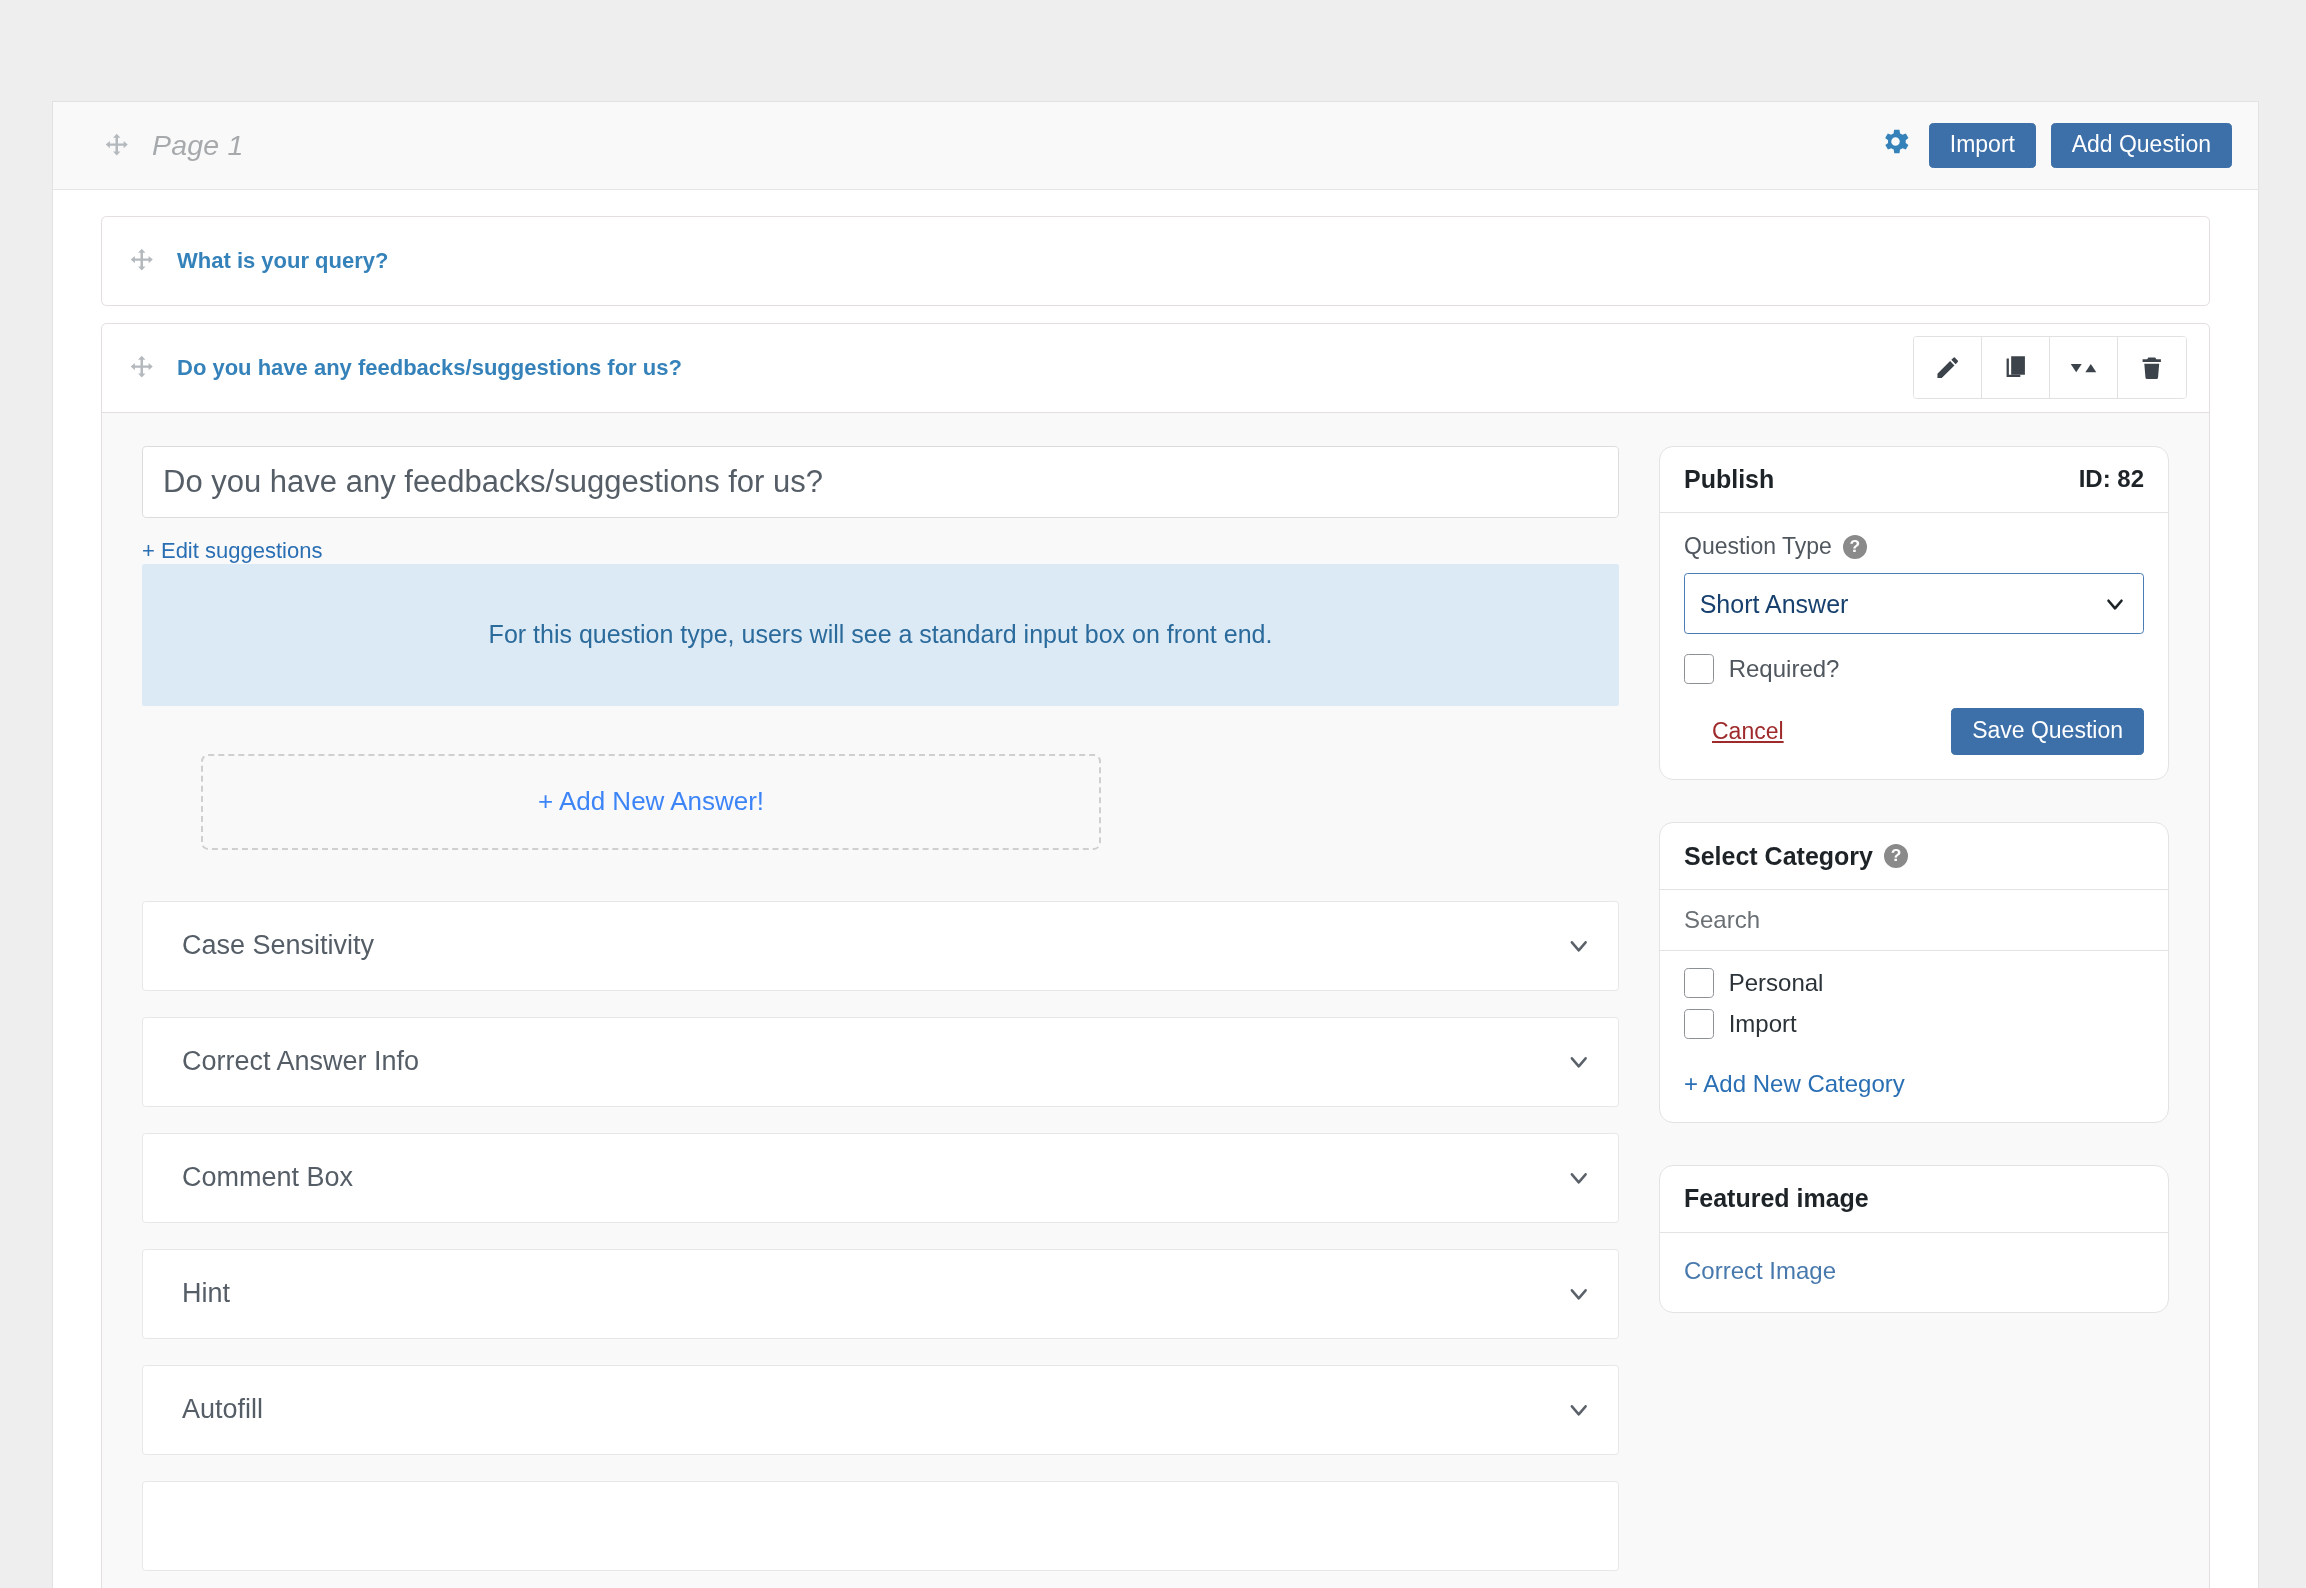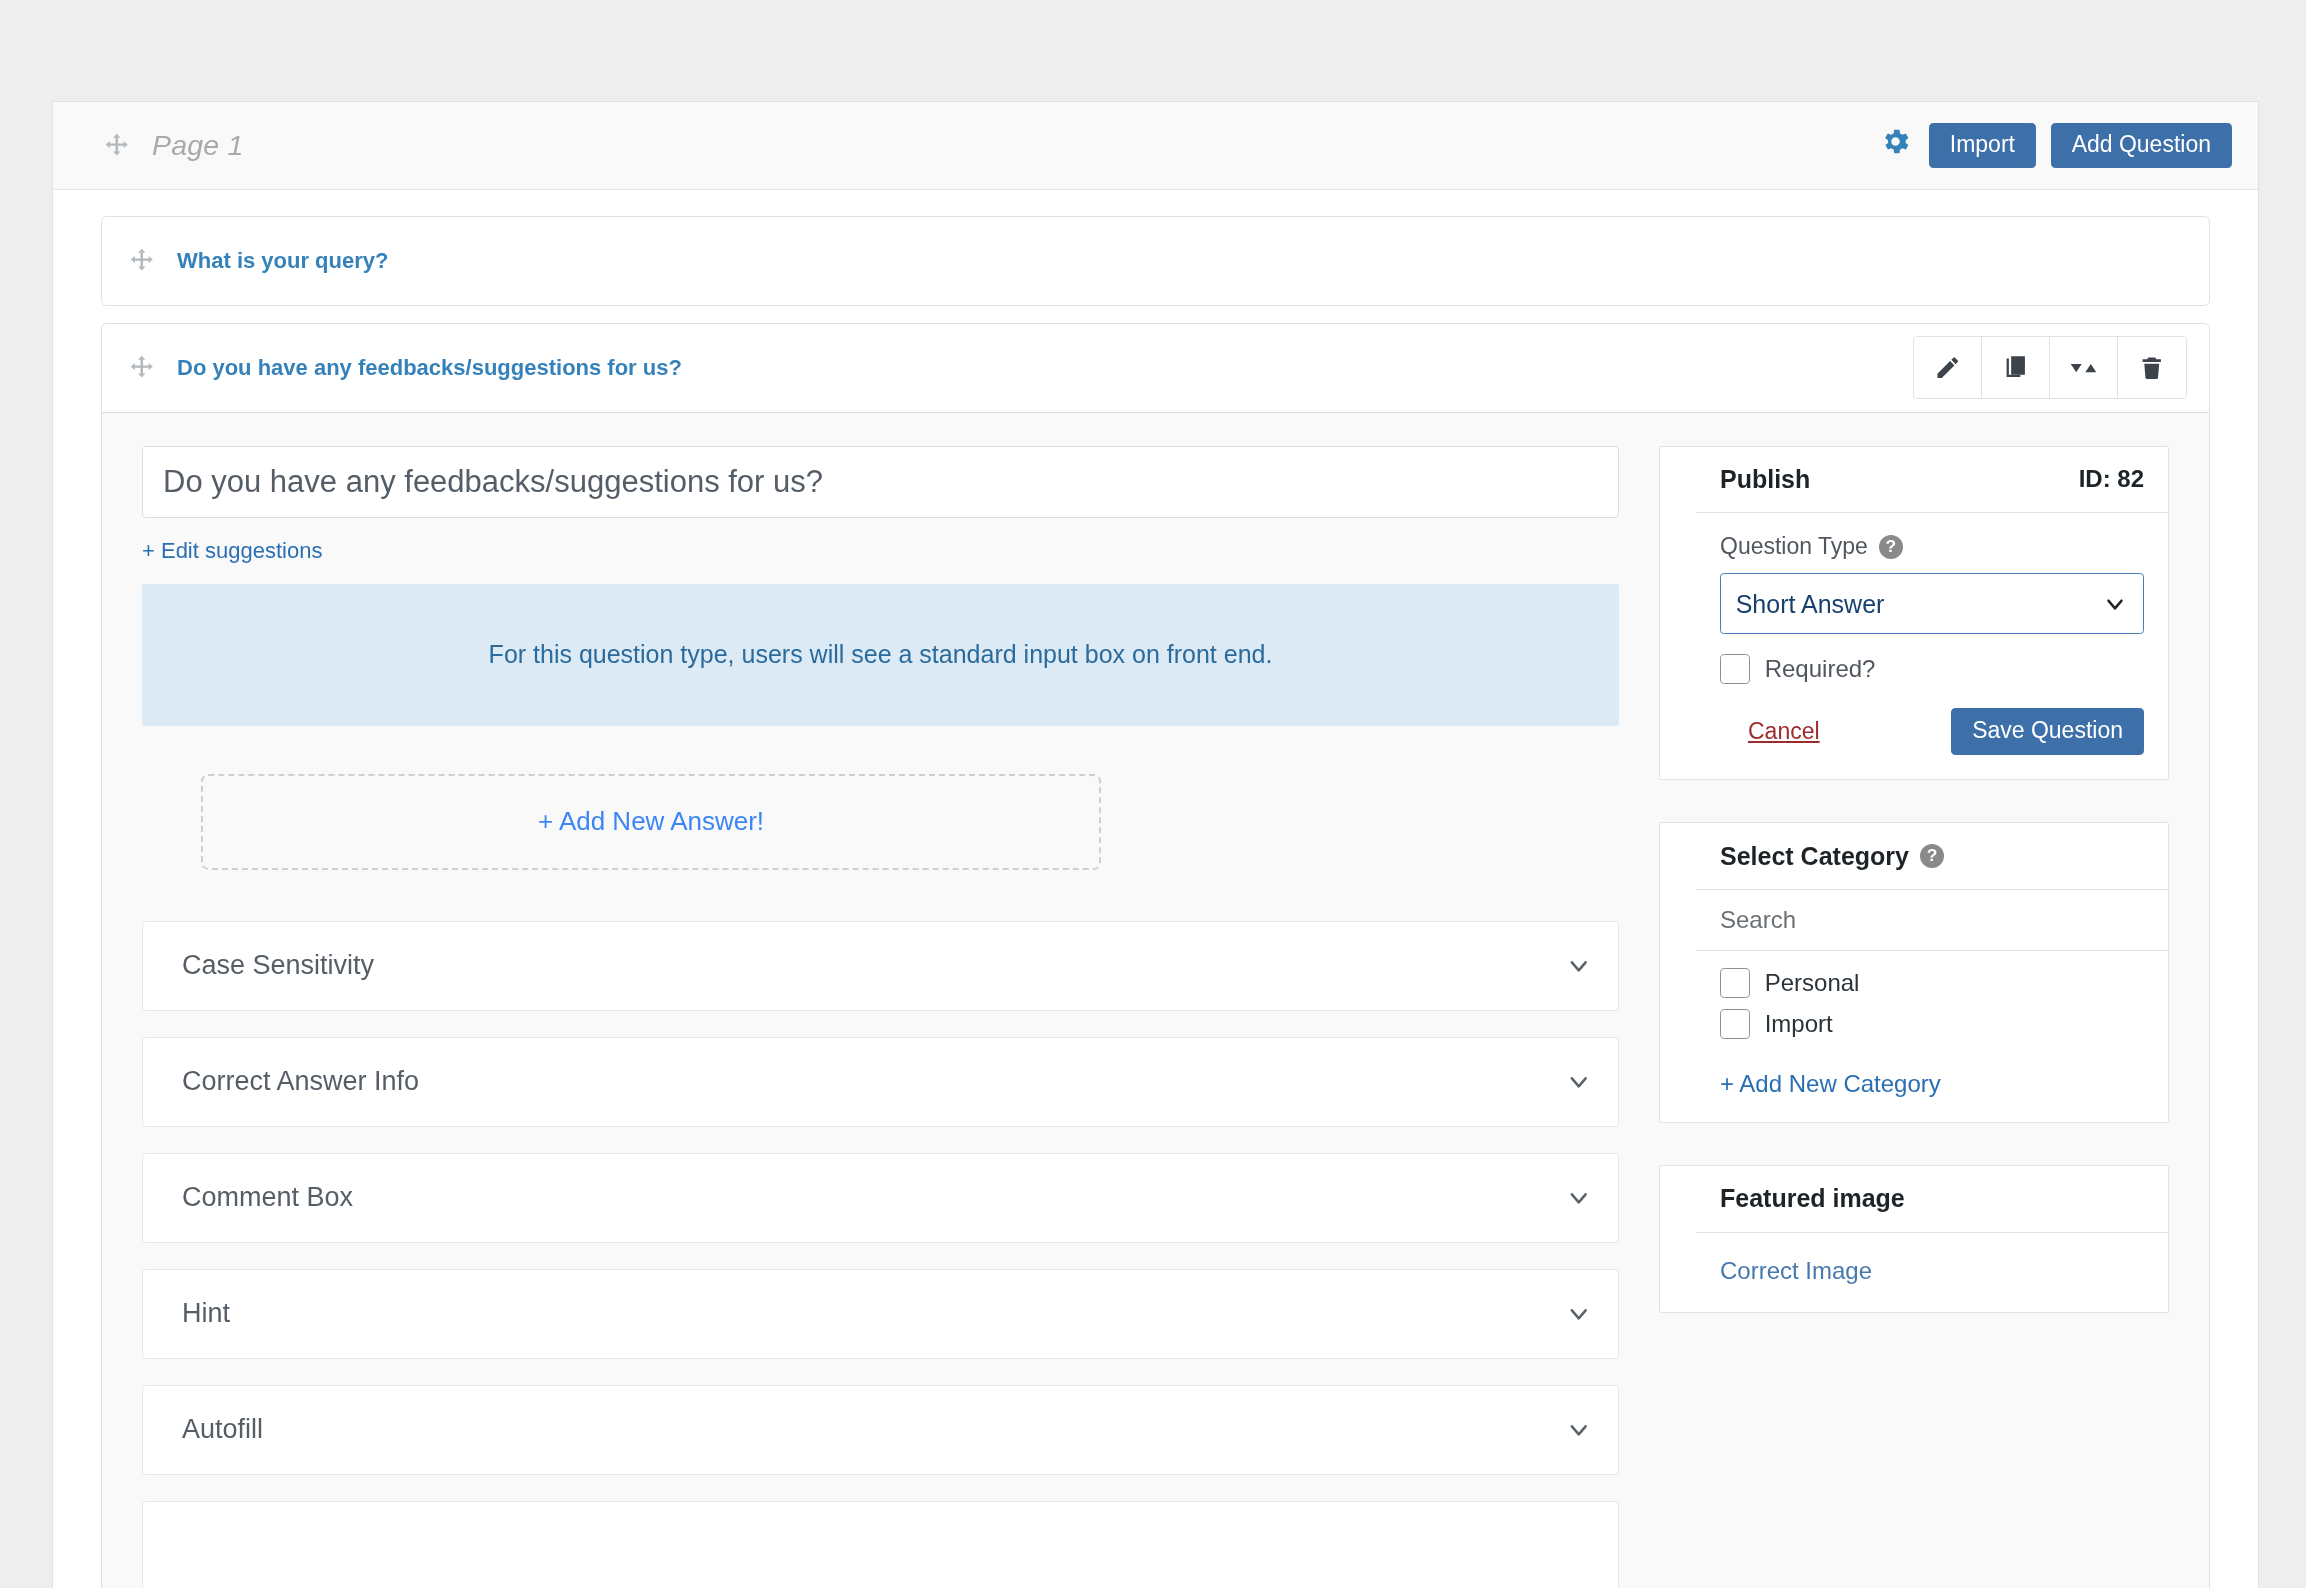--- a/index.html
+++ b/index.html
@@ -179,21 +179,20 @@
   }
   .edit-desc {
     display: inline-block;
     margin-top: 20px;
     font-size: 22px;
     color: #2a6fb4;
     text-decoration: none;
     cursor: pointer;
   }
   .info-banner {
-    margin-top: 20px;
     background: #dceaf5;
     border-radius: 2.8px;
     min-height: 142px;
     display: flex;
     align-items: center;
     justify-content: center;
     padding: 18.4px 37px;
     text-align: left;
   }
   .info-banner span {
@@ -235,23 +234,22 @@
   .acc-caret {
     margin-left: auto;
     color: #5a6169;
     display: inline-flex;
   }
 
   
   .panel {
     background: #ffffff;
     border: 0.9px solid #e3e3e3;
-    border-radius: 2px;
+    border-radius: 14px;
     margin-bottom: 42px;
-    padding-left: 36px;
   }
   .panel-head {
     display: flex;
     align-items: center;
     padding: 18.4px 24px 18.4px 24px;
     border-bottom: 0.9px solid #e3e3e3;
     min-height: 64px;
   }
   .panel-title {
     font-size: 25px;

